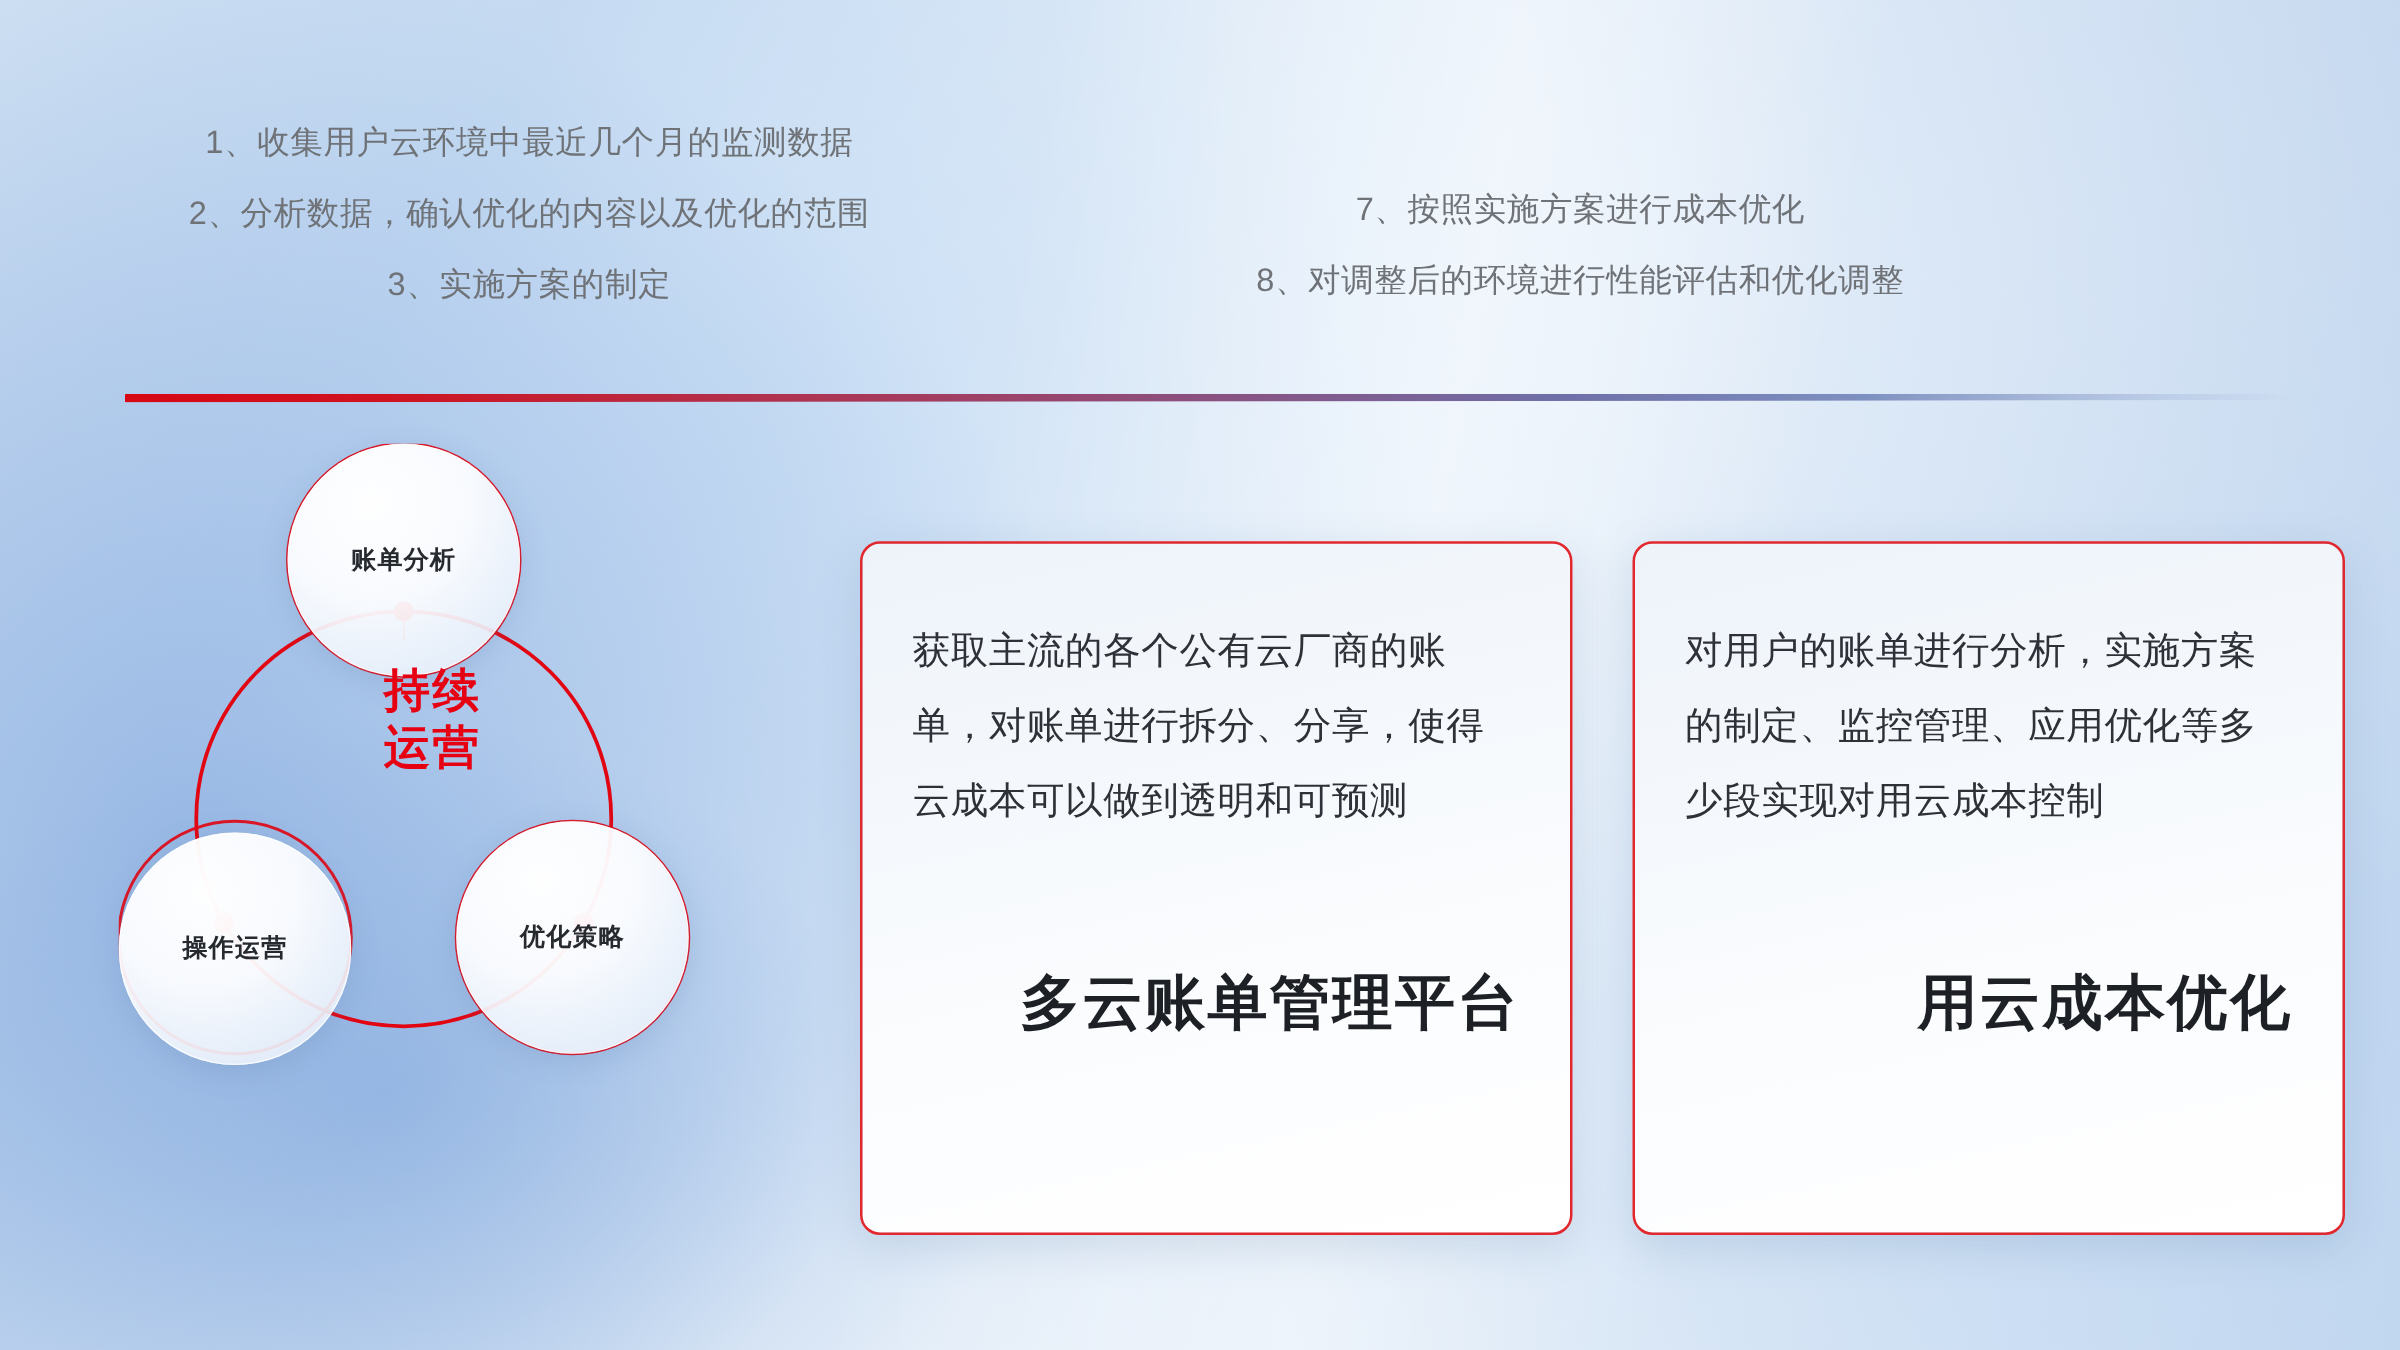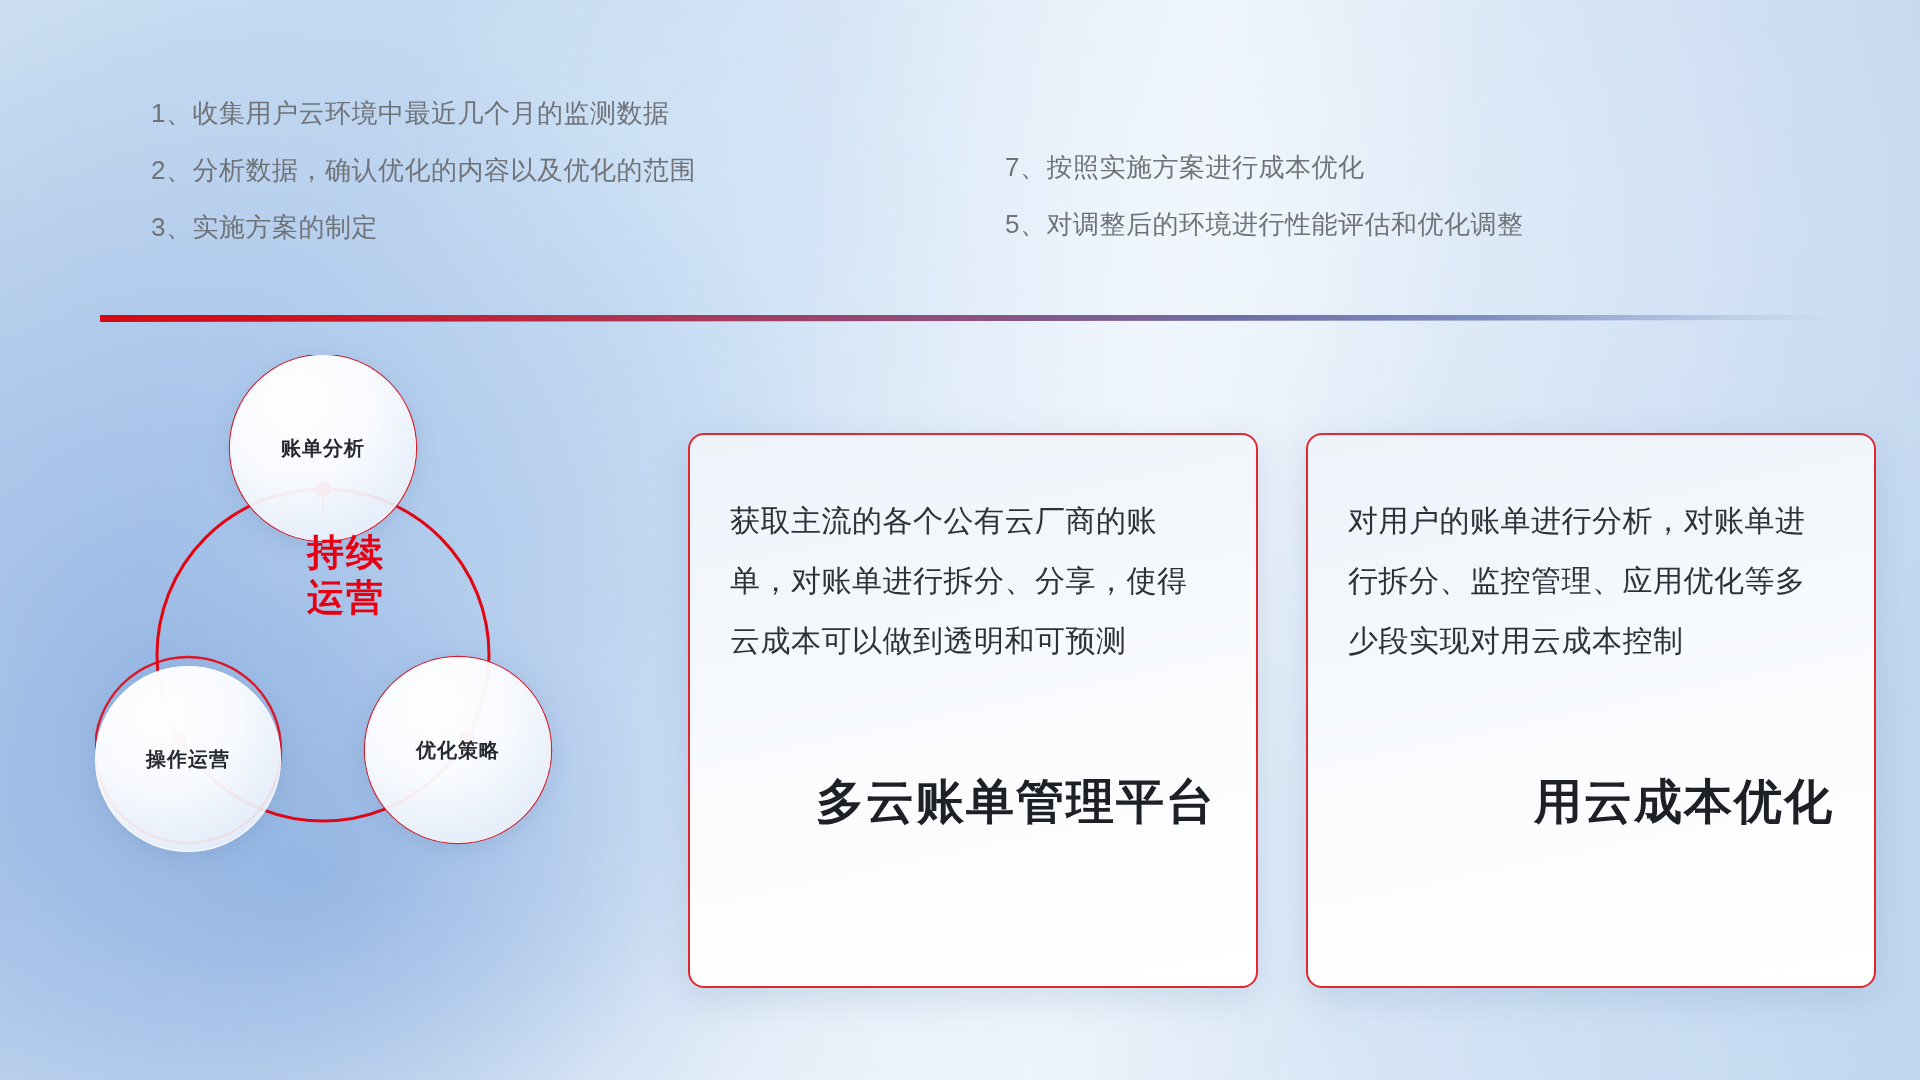--- a/index.html
+++ b/index.html
@@ -40,21 +40,21 @@
   
   .steps {
     position: absolute;
     z-index: 5;
     color: #6f7378;
     font-size: 26px;
     line-height: 1.0;
     letter-spacing: 0.5px;
     white-space: nowrap;
   }
-  .steps .step { margin-bottom: 31px; }
+  .steps .step { margin-bottom: 31px; text-align: center; }
   #steps-left  { left: 151px; top: 100px; }
   #steps-right { left: 1005px; top: 154px; }
 
   
   #headline-rule {
     position: absolute;
     left: 100px; top: 315px;
     width: 1735px; height: 7px;
     z-index: 5;
   }
@@ -156,21 +156,21 @@
 <div id="slide">
 
   <div class="steps" id="steps-left">
     <div class="step">1、收集用户云环境中最近几个月的监测数据</div>
     <div class="step">2、分析数据，确认优化的内容以及优化的范围</div>
     <div class="step">3、实施方案的制定</div>
   </div>
 
   <div class="steps" id="steps-right">
     <div class="step">7、按照实施方案进行成本优化</div>
-    <div class="step">5、对调整后的环境进行性能评估和优化调整</div>
+    <div class="step">8、对调整后的环境进行性能评估和优化调整</div>
   </div>
 
   <div id="headline-rule">
     <div class="bar"></div>
   </div>
 
   <div id="diagram">
     <svg viewBox="0 0 525 585" xmlns="http://www.w3.org/2000/svg">
 
       <circle cx="228" cy="300" r="166" fill="none" stroke="#e20613" stroke-width="3"></circle>
@@ -207,18 +207,18 @@
     </div>
   </div>
 
   <div class="card" id="card-billing">
     <div class="card-body">获取主流的各个公有云厂商的账单，对账单进行拆分、分享，使得云成本可以做到透明和可预测</div>
     <div class="card-rule"></div>
     <div class="card-title">多云账单管理平台</div>
   </div>
 
   <div class="card" id="card-cost">
-    <div class="card-body">对用户的账单进行分析，对账单进行拆分、监控管理、应用优化等多少段实现对用云成本控制</div>
+    <div class="card-body">对用户的账单进行分析，实施方案的制定、监控管理、应用优化等多少段实现对用云成本控制</div>
     <div class="card-rule"></div>
     <div class="card-title">用云成本优化</div>
   </div>
 
 </div>
 
 </body></html>

